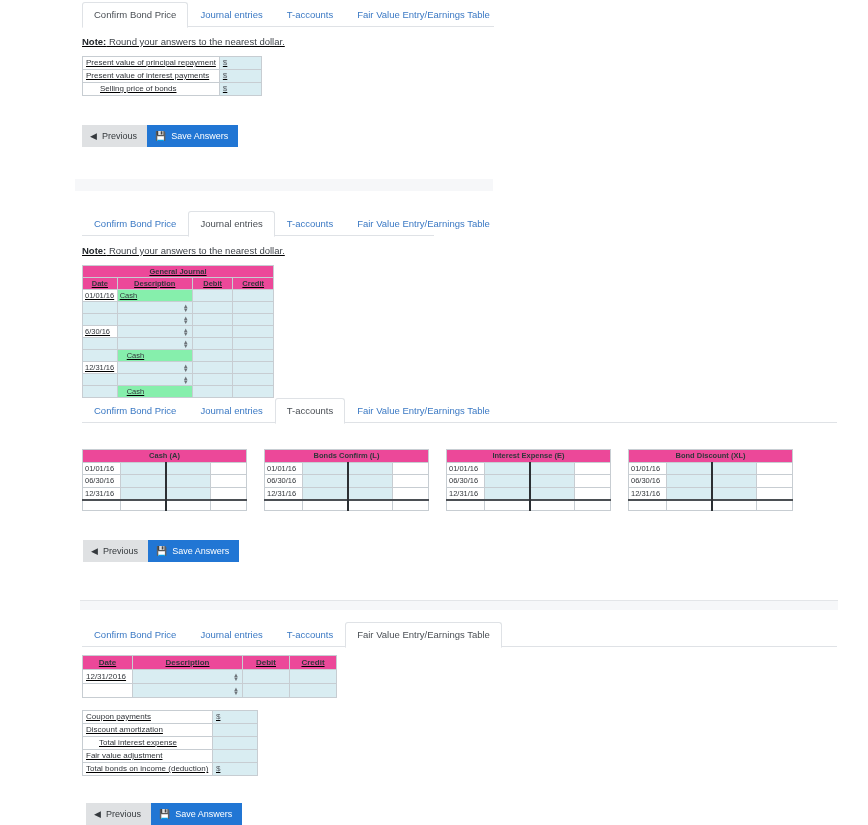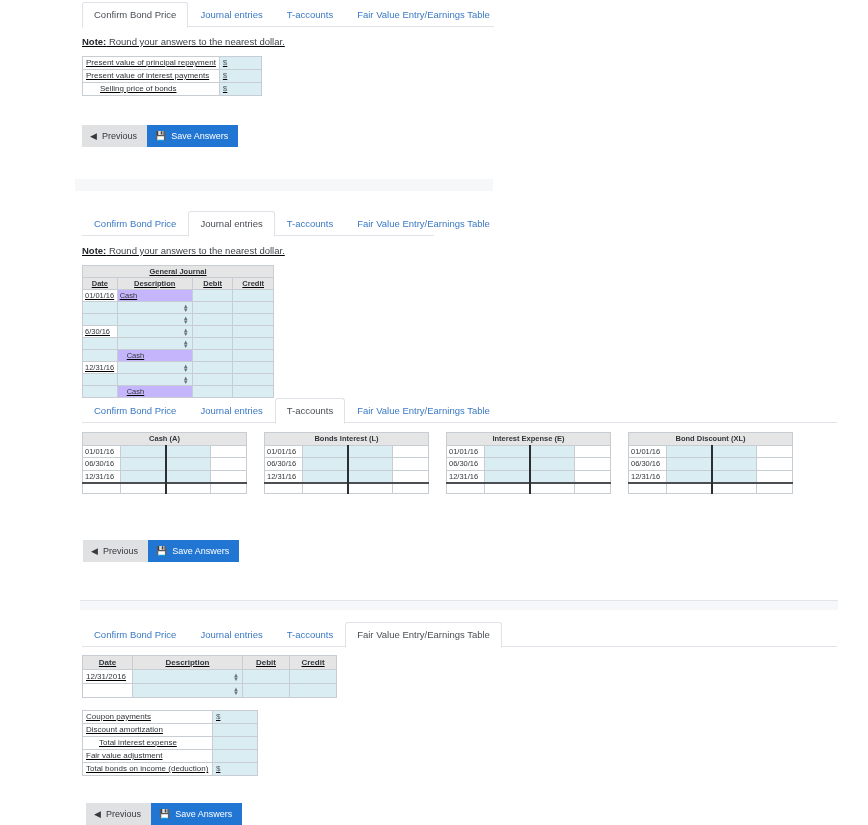--- a/index.html
+++ b/index.html
@@ -58,21 +58,21 @@
     font-size: 9.5px;
     color: #40454b;
     margin-top: 9px;
     line-height: 12px;
   }
   .note b { color: #24282c; }
 
   
   table { border-collapse: collapse; }
   .hdr-blue {
-    background: #e5e5e5;
+    background: #ec4899;
     color: #ffffff;
     font-weight: bold;
     font-size: 8px;
     text-align: center;
     border: 1px solid #2f7fd1;
     padding: 2px 0 2px 0;
     line-height: 10px;
   }
 
   
@@ -98,21 +98,21 @@
     font-size: 7.5px;
     height: 12px;
     line-height: 11px;
     border: 1px solid #c7cdd2;
     padding: 0 2px;
     color: #32363b;
     white-space: nowrap;
   }
   .journal .c-date { width: 32px; background: #ffffff; }
   .journal .c-date.fill { background: #d9edf2; }
-  .journal .c-desc { width: 74px; background: #c4b5fd; position: relative; }
+  .journal .c-desc { width: 74px; background: #86efac; position: relative; }
   .journal .c-desc.sel { background: #d9edf2; }
   .journal .c-debit, .journal .c-credit { width: 40px; background: #d9edf2; }
   .spin {
     position: absolute; right: 3px; top: 50%;
     transform: translateY(-50%);
     font-size: 6px; color: #6d7379; line-height: 5px;
     letter-spacing: 0; text-align: center;
   }
   .spin span { display: block; height: 4px; }
 
@@ -329,21 +329,21 @@
   </div>
 
   <div class="panel" style="left:82px; top:398px; width:755px;">
     <div class="tabbar">
       <div class="tab">Confirm Bond Price</div>
       <div class="tab">Journal entries</div>
       <div class="tab active">T-accounts</div>
       <div class="tab">Fair Value Entry/Earnings Table</div>
     </div>
 
-    <div style="position:relative; margin-top:9px; height:70px;">
+    <div style="position:relative; margin-top:26px; height:70px;">
 
       <table class="taccount" style="position:absolute; left:0px; top:0;">
         <tbody>
             <tr>
           <td class="hdr-blue" colspan="4">Cash (A)</td>
         </tr>
         <tr>
           <td class="ta-date">01/01/16</td>
           <td class="ta-amt right"></td>
           <td class="ta-amt"></td>
@@ -366,21 +366,21 @@
           <td class="ta-amt right" style="background:#ffffff"></td>
           <td></td>
           <td></td>
         </tr>
       </tbody>
         </table>
 
       <table class="taccount" style="position:absolute; left:182px; top:0;">
         <tbody>
             <tr>
-          <td class="hdr-blue" colspan="4">Bonds Interest (L)</td>
+          <td class="hdr-blue" colspan="4">Bonds Confirm (L)</td>
         </tr>
         <tr>
           <td class="ta-date">01/01/16</td>
           <td class="ta-amt right"></td>
           <td class="ta-amt"></td>
           <td class="ta-blank"></td>
         </tr>
         <tr>
           <td class="ta-date">06/30/16</td>
           <td class="ta-amt right"></td>

